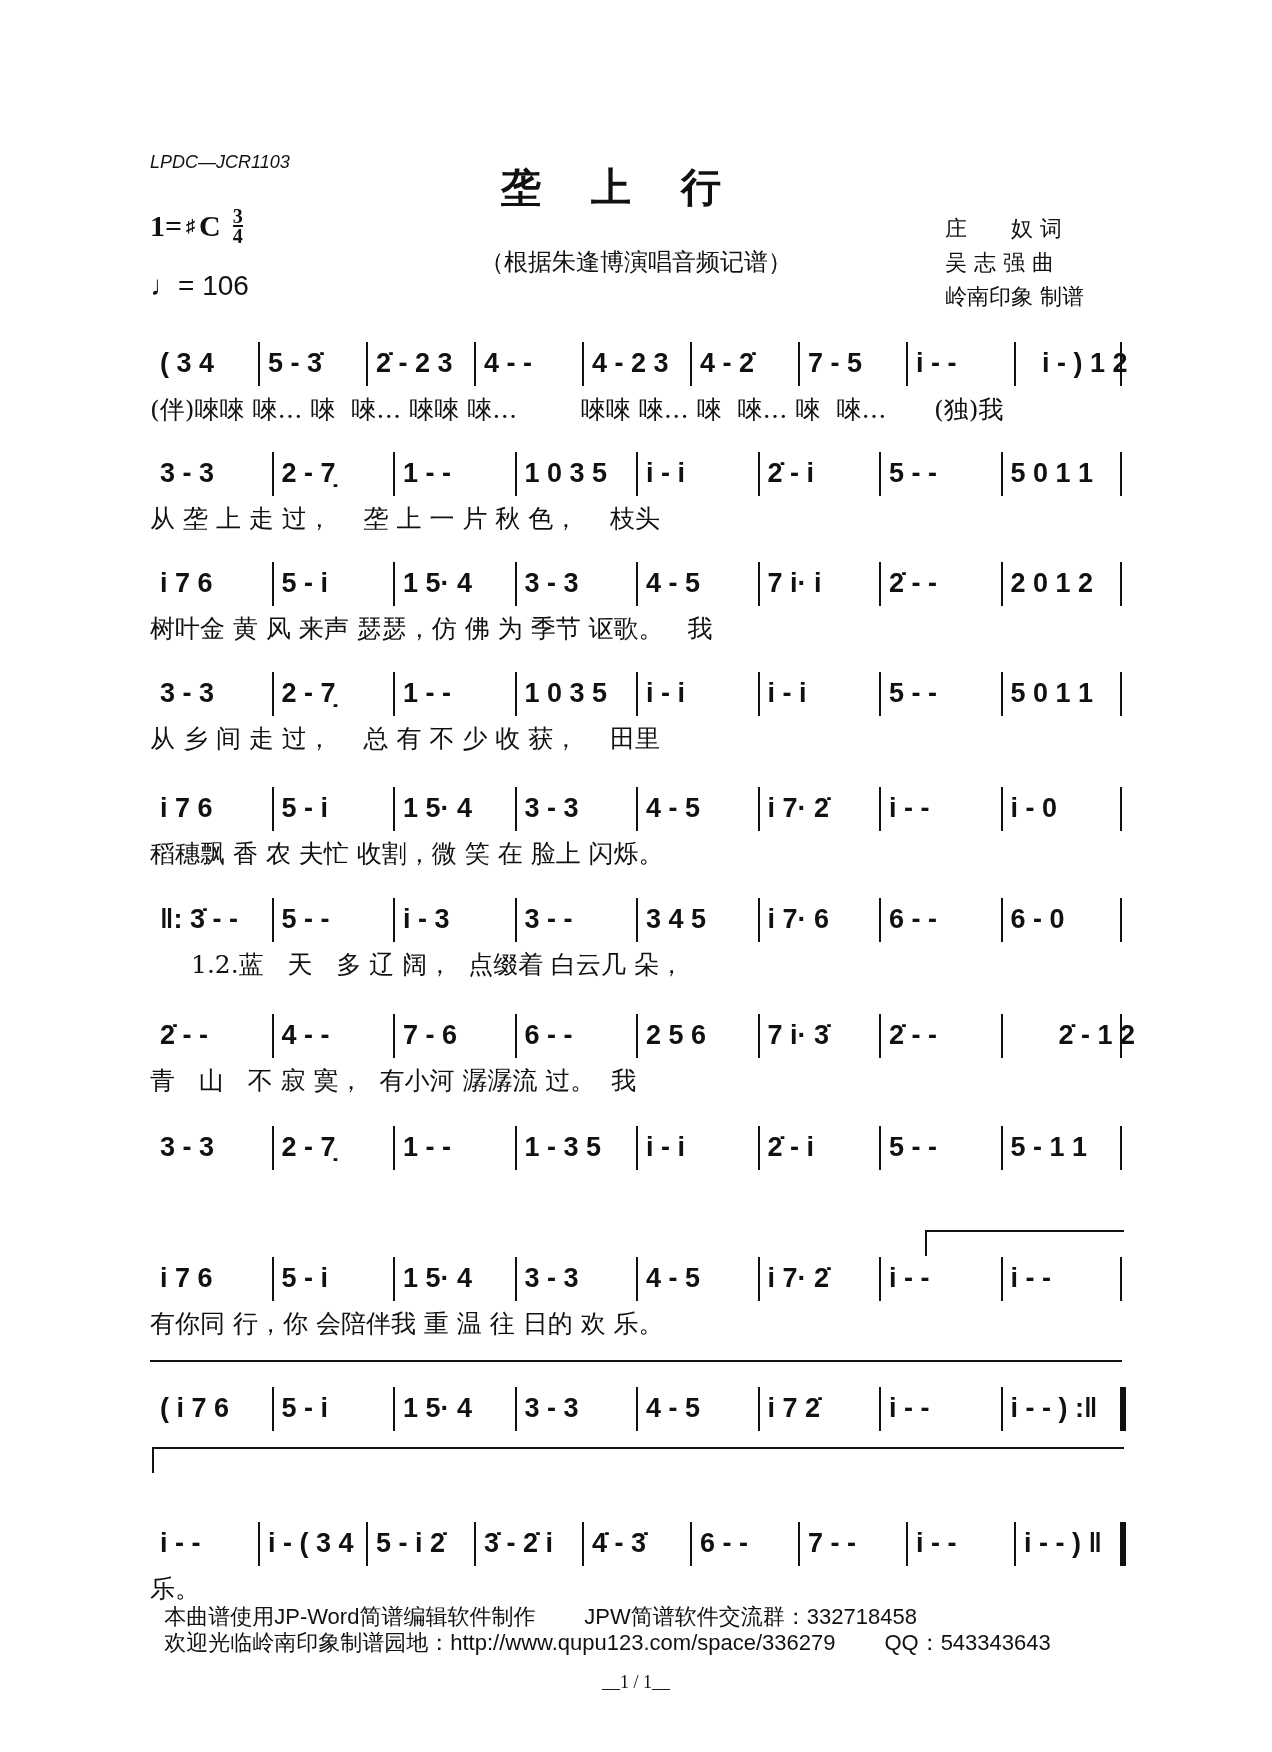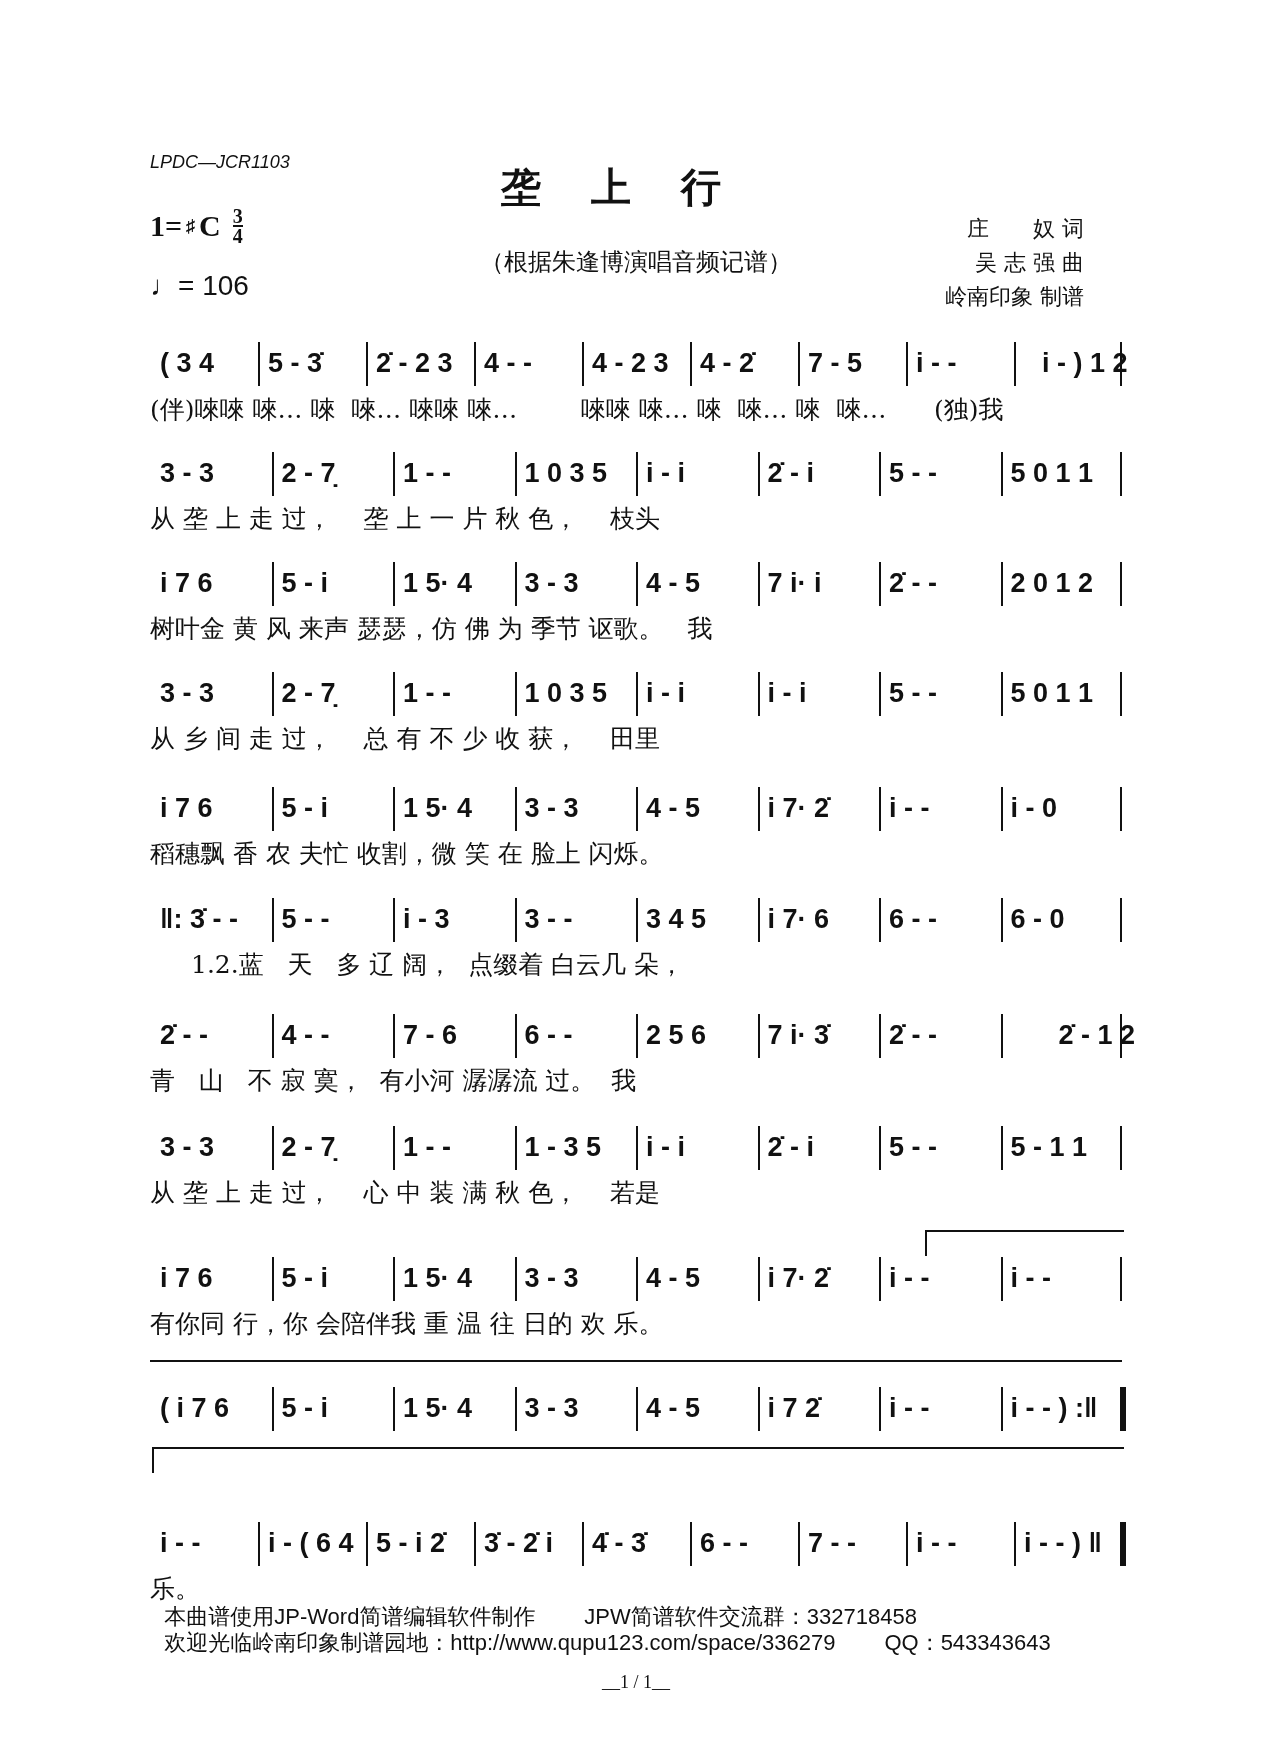--- a/index.html
+++ b/index.html
@@ -6,21 +6,21 @@
   body{width:1272px;height:1752px;position:relative;overflow:hidden;color:#111;
        font-family:"Liberation Sans","DejaVu Sans",sans-serif;}
   .abs{position:absolute;}
   .code{left:150px;top:152px;font-size:18px;font-style:italic;}
   .title{left:0;width:1272px;top:160px;text-align:center;font-family:"DejaVu Serif",serif;font-size:40px;font-weight:bold;letter-spacing:50px;}
   .key{left:150px;top:207px;font-size:30px;font-weight:bold;font-family:"Liberation Serif",serif;display:flex;align-items:center;gap:4px;}
   .key .frac{display:inline-flex;flex-direction:column;font-size:20px;line-height:18px;margin-left:8px;text-align:center;}
   .subtitle{left:0;width:1272px;top:246px;text-align:center;font-size:24px;font-family:"DejaVu Serif",serif;}
   .tempo{left:150px;top:270px;font-size:28px;}
   .credits{left:945px;top:212px;font-size:22px;font-family:"DejaVu Serif",serif;line-height:34px;}
-  .credits div{white-space:pre;text-align:right;}
+  .credits div{white-space:pre;}
   .line{left:150px;width:972px;height:48px;}
   .notes{position:absolute;left:0;top:0;width:972px;height:48px;}
   .bar{position:absolute;top:2px;width:2px;height:44px;background:#111;}
   .bar.thick{width:6px;}
   .n{position:absolute;top:8px;font-size:27px;font-weight:bold;font-family:"Liberation Sans",sans-serif;white-space:pre;}
   .lyr{position:absolute;font-size:25px;font-family:"DejaVu Serif",serif;white-space:pre;letter-spacing:0;}
   .footer{left:152px;font-size:22px;white-space:pre;}
   .page{left:0;width:1272px;text-align:center;top:1672px;font-size:18px;font-family:"Liberation Serif",serif;}
   .volta{position:absolute;border-top:2px solid #111;border-left:2px solid #111;height:24px;}
 </style>
@@ -210,21 +210,20 @@
         <span class="n" style="left: 496px;">i - i</span>
         <span class="bar" style="left: 486px;"></span>
         <span class="n" style="left: 617.5px;">2̇ - i</span>
         <span class="bar" style="left: 607.5px;"></span>
         <span class="n" style="left: 739px;">5 - -</span>
         <span class="bar" style="left: 729px;"></span>
         <span class="n" style="left: 860.5px;">5 - 1 1</span>
         <span class="bar" style="left: 850.5px;"></span>
         <span class="bar" style="left: 970px;"></span>
       </div>
-      <div class="lyr" style="top: 52px; left: 0px;">从 垄 上 走 过，    心 中 装 满 秋 色，    若是</div>
     </div>
     <div class="abs line" style="top: 1255px;">
       <div class="notes">
         <span class="n" style="left: 10px;">i 7 6</span>
         <span class="n" style="left: 131.5px;">5 - i</span>
         <span class="bar" style="left: 121.5px;"></span>
         <span class="n" style="left: 253px;">1 5· 4</span>
         <span class="bar" style="left: 243px;"></span>
         <span class="n" style="left: 374.5px;">3 - 3</span>
         <span class="bar" style="left: 364.5px;"></span>
@@ -256,21 +255,21 @@
         <span class="n" style="left: 739px;">i - -</span>
         <span class="bar" style="left: 729px;"></span>
         <span class="n" style="left: 860.5px;">i - - ) :‖</span>
         <span class="bar" style="left: 850.5px;"></span>
         <span class="bar thick" style="left: 970px;"></span>
       </div>
     </div>
     <div class="abs line" style="top: 1520px;">
       <div class="notes">
         <span class="n" style="left: 10px;">i - -</span>
-        <span class="n" style="left: 118px;">i - ( 6 4</span>
+        <span class="n" style="left: 118px;">i - ( 3 4</span>
         <span class="bar" style="left: 108px;"></span>
         <span class="n" style="left: 226px;">5 - i 2̇</span>
         <span class="bar" style="left: 216px;"></span>
         <span class="n" style="left: 334px;">3̇ - 2̇ i</span>
         <span class="bar" style="left: 324px;"></span>
         <span class="n" style="left: 442px;">4̇ - 3̇</span>
         <span class="bar" style="left: 432px;"></span>
         <span class="n" style="left: 550px;">6 - -</span>
         <span class="bar" style="left: 540px;"></span>
         <span class="n" style="left: 658px;">7 - -</span>

